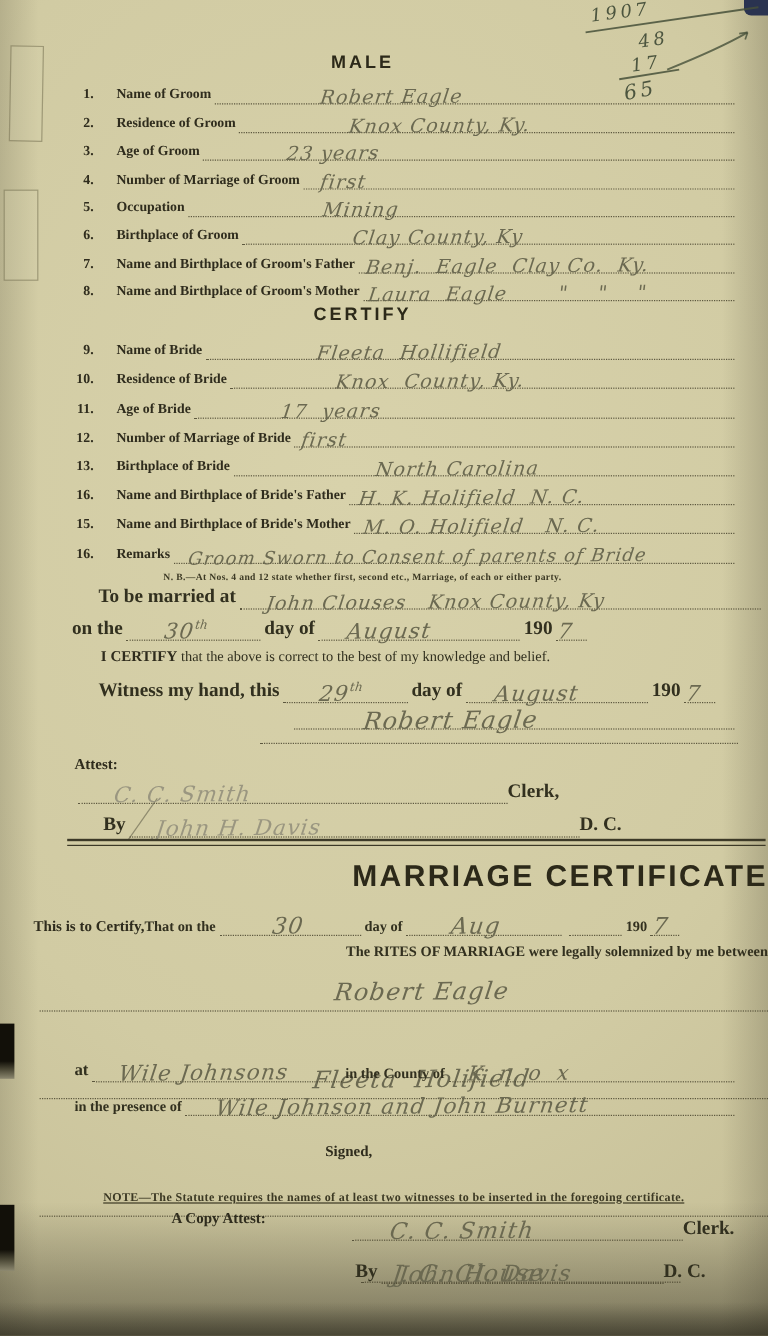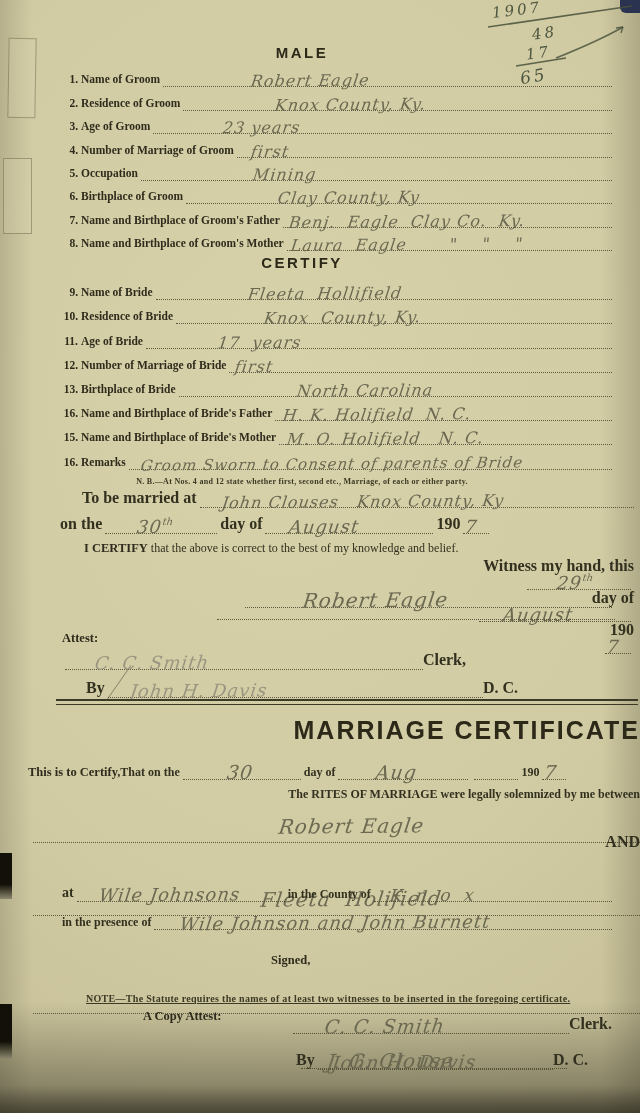--- a/index.html
+++ b/index.html
@@ -12,21 +12,21 @@
   .abs{position:absolute;}
   .plbl{font-weight:bold;font-size:16px;color:#32301f;white-space:pre;line-height:1;padding-bottom:2px;}
   .plbl2{font-weight:bold;font-size:12.5px;color:#2f2c1d;white-space:pre;line-height:1;padding-bottom:2px;}
   .sec-h{font-family:"Liberation Sans",sans-serif;font-weight:bold;font-size:15px;letter-spacing:2.5px;color:#2c2919;}
   .cert-title{font-family:"Liberation Sans",sans-serif;font-weight:bold;font-size:25px;letter-spacing:2px;color:#2c2919;}
   .center{left:0;width:604px;text-align:center;}
   .centerpg{left:0;width:640px;text-align:right;}
   .frow{display:flex;align-items:flex-end;height:23.4px;}
   .frow2{display:flex;align-items:flex-end;height:24.2px;}
   .num{width:18px;text-align:right;font-weight:bold;font-size:11.5px;padding-bottom:2px;padding-right:3px;}
-  .lbl{font-weight:bold;font-size:11.5px;white-space:pre;padding-bottom:2px;}
+  .lbl{font-weight:bold;font-size:11.5px;white-space:pre;padding-bottom:2px;margin-left:16px;}
   .dots,.seg{border-bottom:1.6px dotted rgba(72,67,45,.85);height:13px;position:relative;}
   .dots{flex:1;margin-left:3px;}
   .seg{flex:0 0 auto;margin:0 3px;}
   .mixrow{display:flex;align-items:flex-end;position:absolute;}
   .hw{font-family:"DejaVu Serif",serif;font-style:italic;color:#6b6951;
       font-size:16px;letter-spacing:1px;white-space:pre;line-height:1;
       position:absolute;bottom:-3px;transform:skewX(-8deg) rotate(-0.5deg);}
   .hw-big{font-size:20px;}
   .hw-faint{color:#9a9680;}
   .hw-static{position:relative;display:inline-block;bottom:-2px;}
@@ -212,21 +212,21 @@
     <span class="plbl">190</span>
     <span class="seg" style="width:26px;">
         <span class="hw" style="left:2px;font-size:18px;">7</span>
       </span>
   </div>
 
   <div class="abs" style="left:84px;top:538px;text-align:right;">
     <span class="plbl2" style="font-size:12.5px;">I CERTIFY</span><span class="plbl" style="font-weight:normal;font-size:12px;"> that the above is correct to the best of my knowledge and belief.</span>
   </div>
 
-  <div class="mixrow" style="left:60px;top:558px;width:552px;height:28px;padding-left:22px;flex-direction:column;">
+  <div class="mixrow" style="left:60px;top:558px;width:552px;height:28px;padding-left:22px;">
     <span class="plbl">Witness my hand, this</span>
     <span class="seg" style="width:104px;">
         <span class="hw" style="left:30px;font-size:18px;"><span>29</span><span class="sup">th</span></span>
       </span>
     <span class="plbl">day of</span>
     <span class="seg" style="width:152px;">
         <span class="hw" style="left:24px;font-size:18px;">August</span>
       </span>
     <span class="plbl">190</span>
     <span class="seg" style="width:26px;">
@@ -286,23 +286,20 @@
   </div>
 
   <div class="abs centerpg" style="top:784px;">
     <span class="plbl" style="font-size:12px;">The RITES OF MARRIAGE were legally solemnized by me between</span>
   </div>
 
   <div class="abs dots" style="left:30px;top:800px;right:28px;height:28px;text-align:center;">
     <span class="hw hw-big hw-static">Robert Eagle</span>
   </div>
 
-  <div class="abs centerpg" style="top:833px;">
-    <span class="plbl">AND</span>
-  </div>
 
   <div class="abs dots" style="left:30px;top:844px;right:28px;height:28px;text-align:center;">
     <span class="hw hw-big hw-static">Fleeta  Holifield</span>
   </div>
 
   <div class="mixrow" style="left:62px;top:874px;width:550px;height:28px;">
     <span class="plbl" style="font-size:14px;">at</span>
     <span class="seg" style="width:208px;">
         <span class="hw" style="left:22px;font-size:18px;">Wile Johnsons</span>
       </span>

